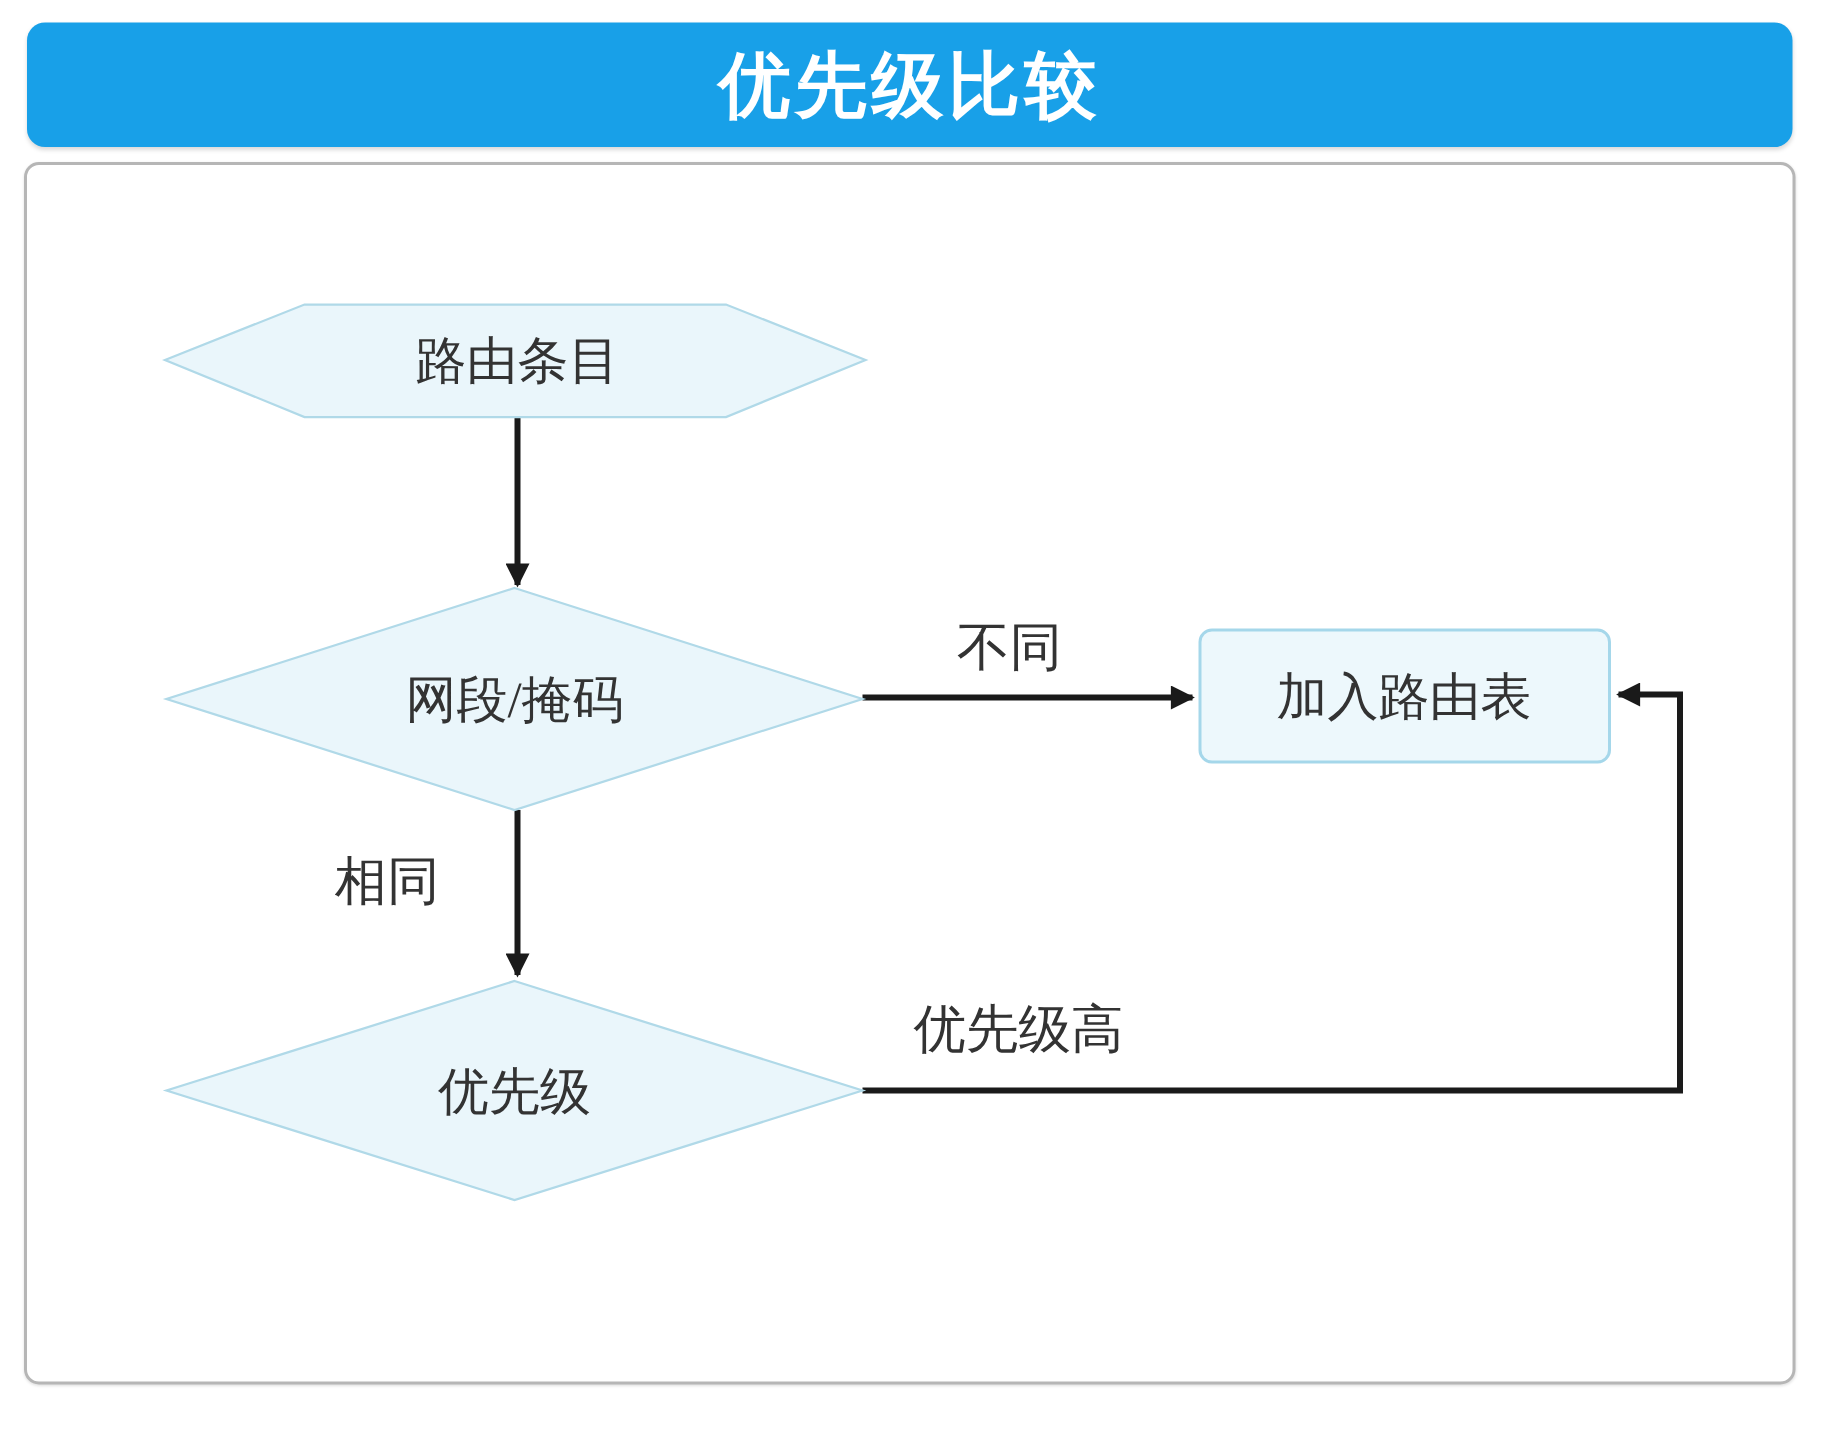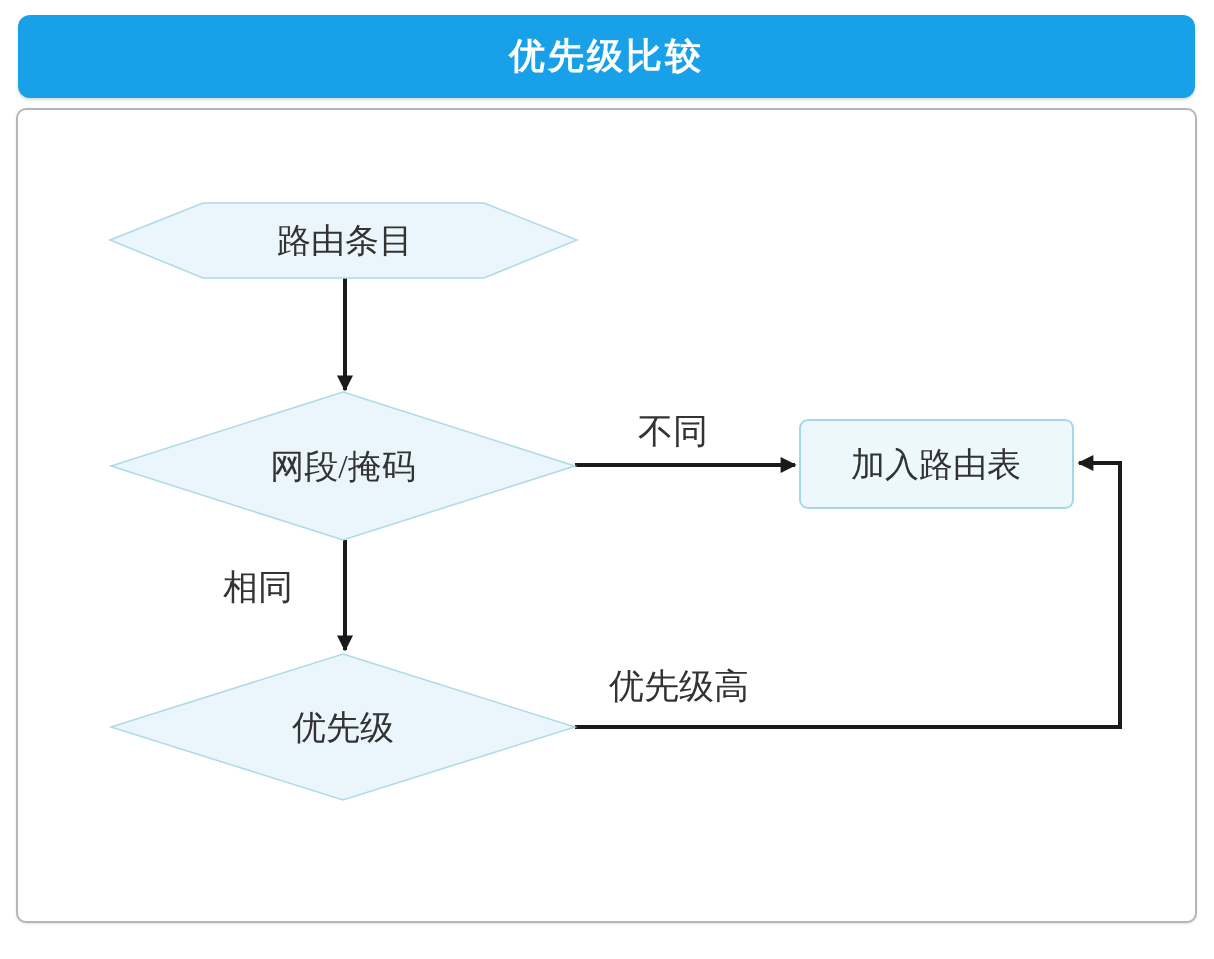--- a/index.html
+++ b/index.html
@@ -1,21 +1,21 @@
 <!DOCTYPE html>
 <html><head>
 <meta charset="utf-8">
 <style>
   html,body{margin:0;padding:0;background:#ffffff;}
   .page{position:relative;width:1214px;height:959px;background:#ffffff;overflow:hidden;
         font-family:"Liberation Serif", serif;}
   .banner{position:absolute;left:18px;top:15px;width:1177px;height:83px;
           background:#18a0e8;border-radius:12px;display:flex;align-items:center;justify-content:center;
           box-shadow:0 2px 3px rgba(0,0,0,0.15);}
-  .banner span{color:#ffffff;font-size:36px;font-weight:bold;letter-spacing:3px;}
+  .banner span{color:#ffffff;font-size:48px;font-weight:bold;letter-spacing:3px;}
   .panel{position:absolute;left:16px;top:108px;width:1177px;height:811px;
          background:#ffffff;border:2px solid #b6b6b6;border-radius:10px;
          box-shadow:0 1px 2px rgba(0,0,0,0.12);}
   svg.diagram{position:absolute;left:0;top:0;width:1214px;height:959px;}
   .shape{fill:#eaf6fb;stroke:#b0d9e8;stroke-width:1.5;}
   .rectshape{fill:#edf8fc;stroke:#a5d7ea;stroke-width:2;}
   .edge{stroke:#1a1a1a;stroke-width:4;fill:none;}
   .nodelabel{font-family:"Liberation Serif", serif;font-size:34px;fill:#333333;
              text-anchor:middle;}
   .edgelabel{font-family:"Liberation Serif", serif;font-size:35px;fill:#333333;

